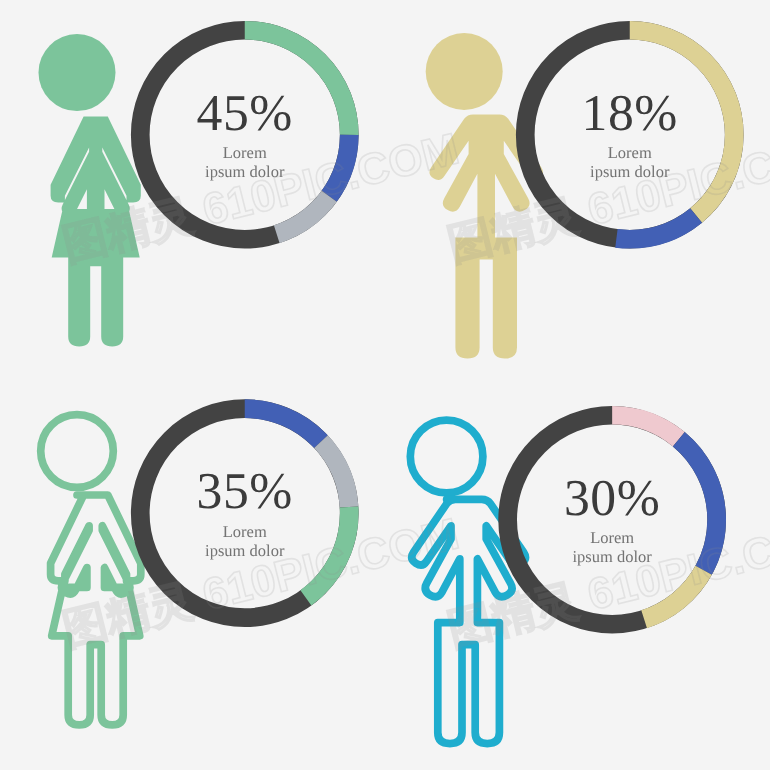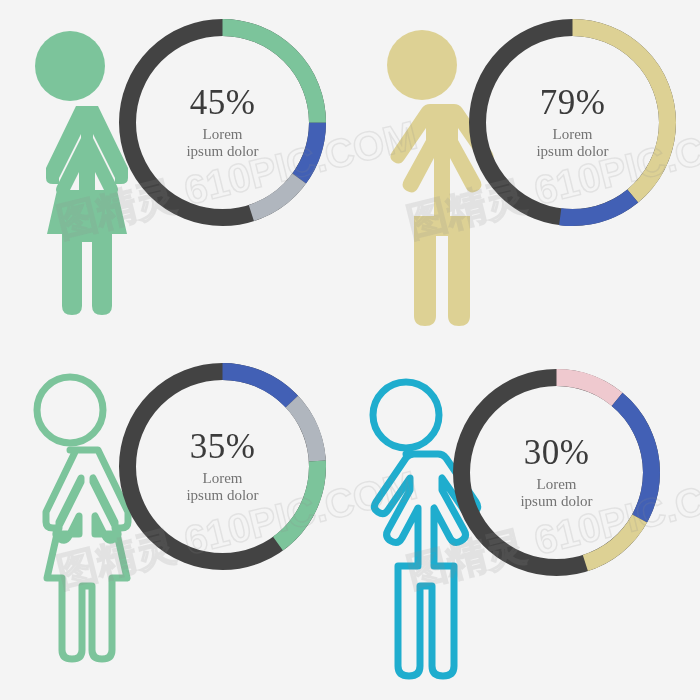--- a/index.html
+++ b/index.html
@@ -54,21 +54,21 @@
     width: 225px;
     height: 225px;
     display: flex;
     flex-direction: column;
     align-items: center;
     justify-content: center;
     pointer-events: none;
   }
   .pct {
     font-family: "Liberation Serif", serif;
-    font-size: 35px;
+    font-size: 47px;
     color: #3b3b3b;
     line-height: 1.05;
     letter-spacing: 0.5px;
   }
   .lorem {
     font-family: "Liberation Serif", serif;
     font-size: 15px;
     color: #737373;
     line-height: 1.12;
     text-align: center;
@@ -148,21 +148,21 @@
       <svg viewBox="0 0 225 225">
         <g transform="translate(112.5,112.5)">
           <circle r="95" fill="none" stroke="#434343" stroke-width="17"></circle>
           <circle r="95" fill="none" stroke="#ddd194" stroke-width="17" stroke-dasharray="232.8 364.1" stroke-dashoffset="0" transform="rotate(-90)"></circle>
           <circle r="95" fill="none" stroke="#4260b5" stroke-width="17" stroke-dasharray="77.6 519.3" stroke-dashoffset="-232.8" transform="rotate(-90)"></circle>
         </g>
       </svg>
     </div>
 
     <div class="donut-label">
-      <div class="pct">79%</div>
+      <div class="pct">18%</div>
       <div class="lorem">
         <span class="l1">Lorem</span>
         <span class="l2">ipsum dolor</span>
       </div>
     </div>
   </div>
 
   <div class="panel" id="panel-2">
     <div class="figure-wrap">
       <svg viewBox="0 0 140 320">

